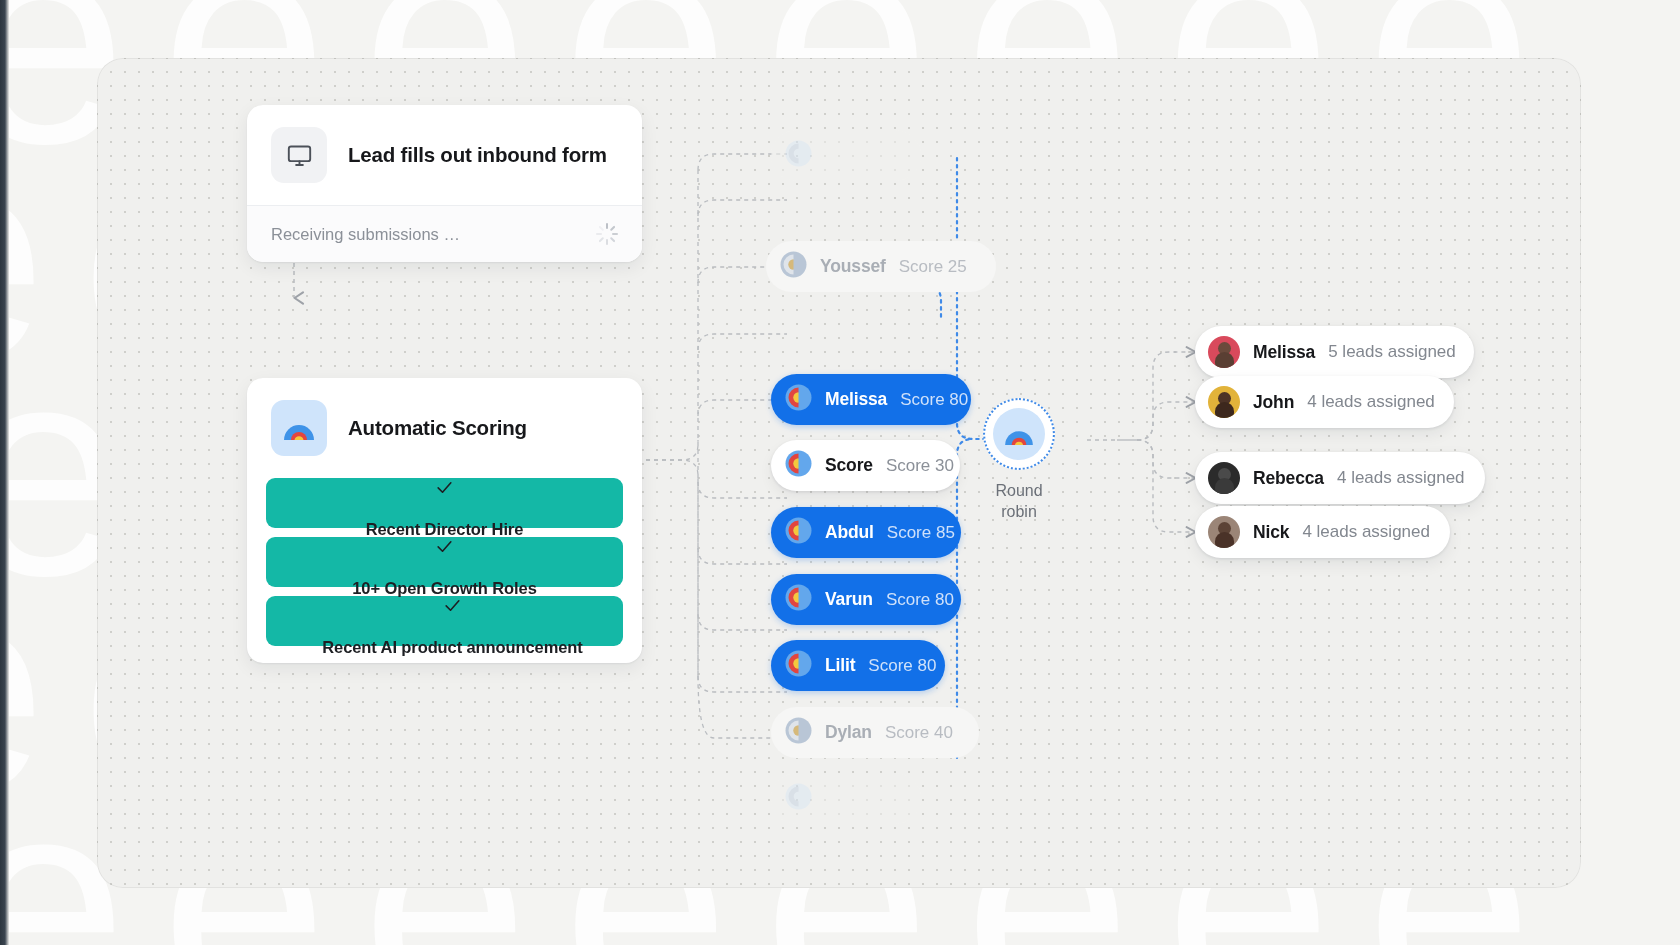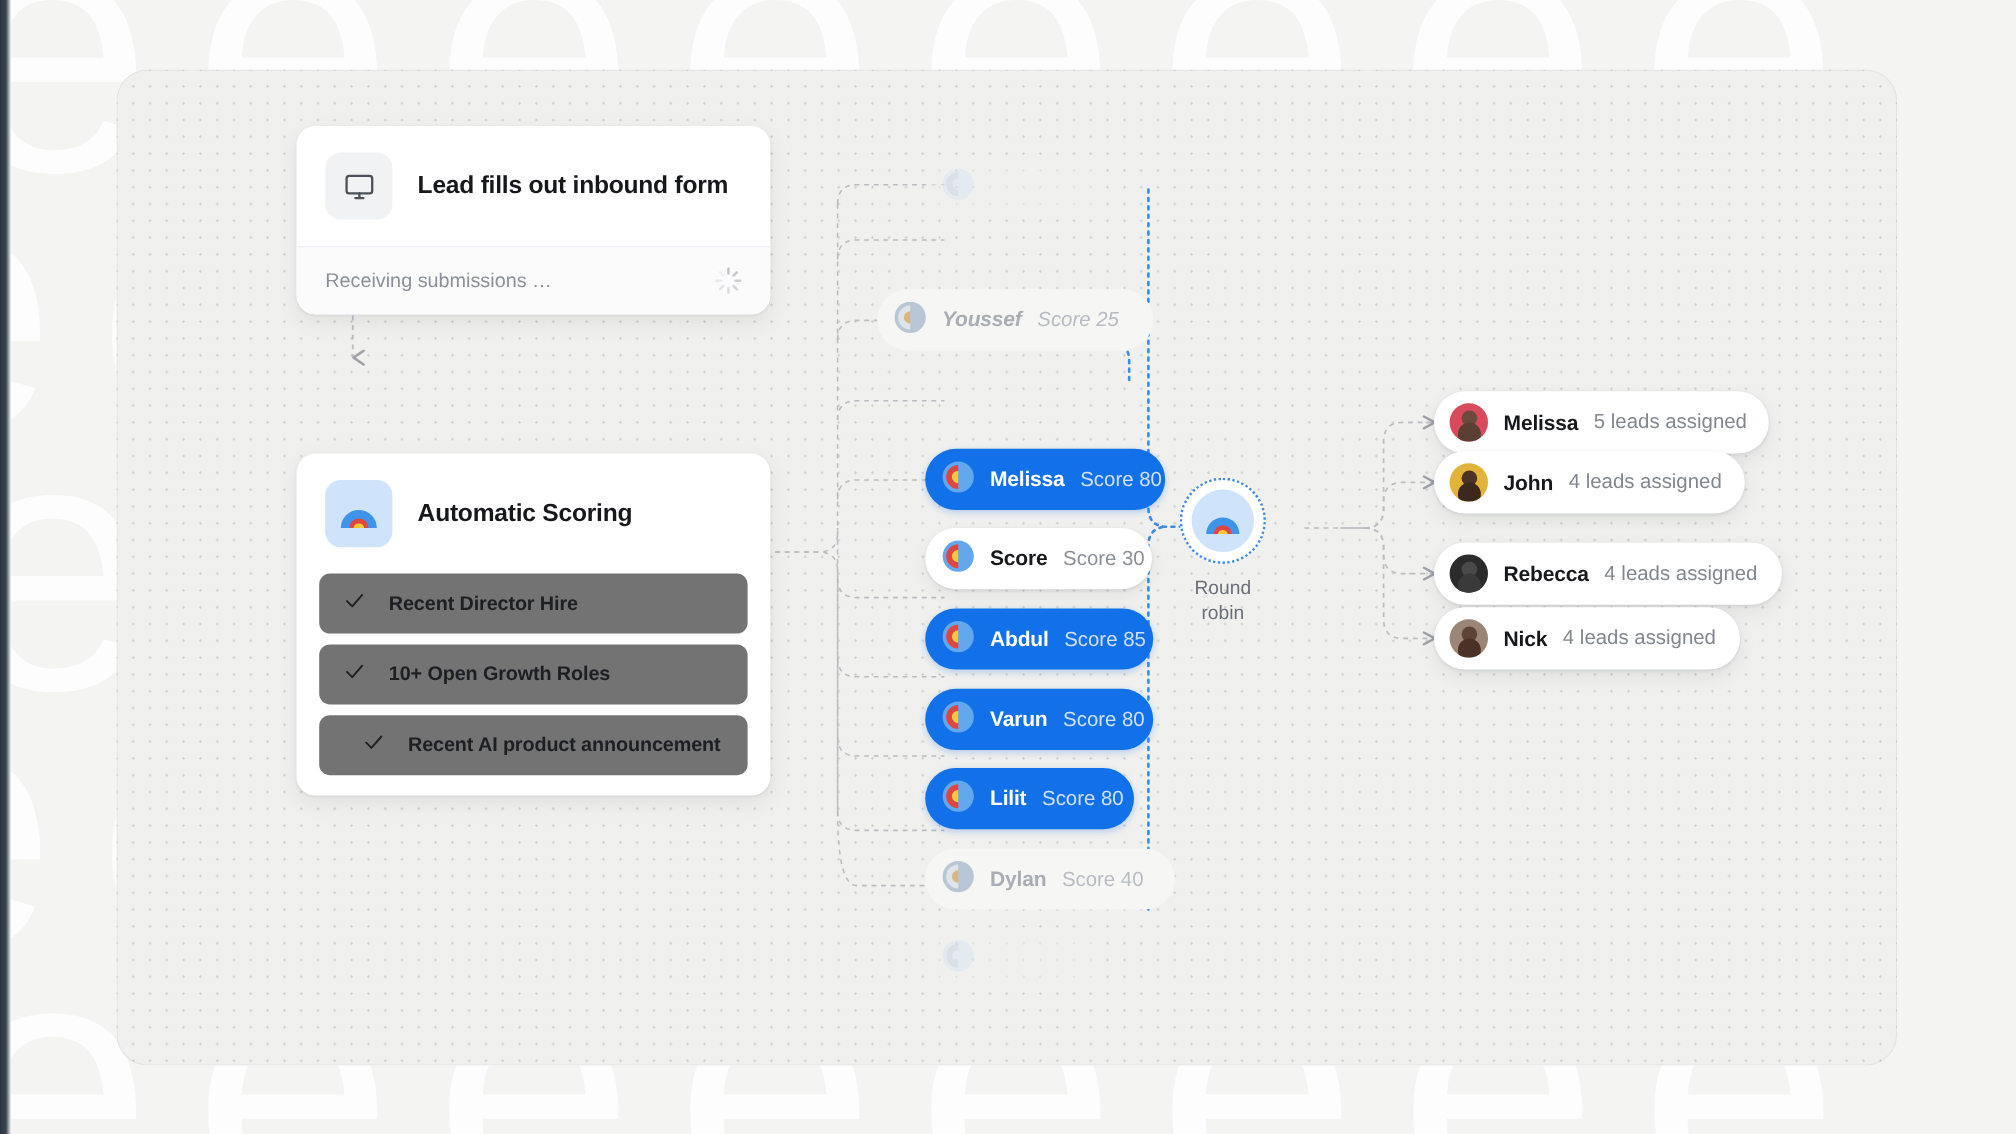--- a/index.html
+++ b/index.html
@@ -83,23 +83,24 @@
     background:#b8bdc4; border-radius:1px;
     transform-origin:1px 11px;
   }
 
   
   #card-scoring { left:150px; top:320px; width:395px; padding-bottom:17px; }
   .score-row {
     margin:0 19px 9px 19px;
     height:50px;
     border-radius:9px;
-    background:#737373;
+    background:#14b8a6;
     display:flex; align-items:center; gap:19px;
     padding:0 20px;
+    flex-direction:column;
   }
   .score-row:last-child { margin-bottom:0;padding-left:36px; }
   .score-row .label { font-size:16.5px; font-weight:600; color:#1d1f23; letter-spacing:-.1px; }
 
   
   .pill {
     position:absolute;
     height:51px;
     border-radius:26px;
     display:flex; align-items:center; gap:13px;
@@ -286,21 +287,21 @@
     <span>
       <svg width="27" height="27" viewBox="0 0 27 27">
           <circle cx="13.5" cy="13.5" r="13" fill="#dbe7f3"></circle>
         <path d="M13.5 3.5 a10 10 0 1 0 0 20 v-5.2 a4.8 4.8 0 1 1 0 -9.6 Z" fill="#c8d4e2"></path>
         </svg>
     </span>
     <span class="nm"></span>
     <span class="sc"></span>
   </div>
 
-  <div class="pill muted" style="left:634px; top:183px; width:230px;font-style:italic;">
+  <div class="pill muted" style="left:669px; top:183px; width:230px;">
     <span>
       <svg width="27" height="27" viewBox="0 0 27 27">
           <circle cx="13.5" cy="13.5" r="13" fill="#b9c6d6"></circle>
         <path d="M13.5 3.5 a10 10 0 1 0 0 20 v-5.2 a4.8 4.8 0 1 1 0 -9.6 Z" fill="#dfe4ea"></path>
         <path d="M13.5 8.3 a5.2 5.2 0 1 0 0 10.4 Z" fill="#d6b97a"></path>
         </svg>
     </span>
     <span class="nm">Youssef</span>
     <span class="sc">Score 25</span>
   </div>

